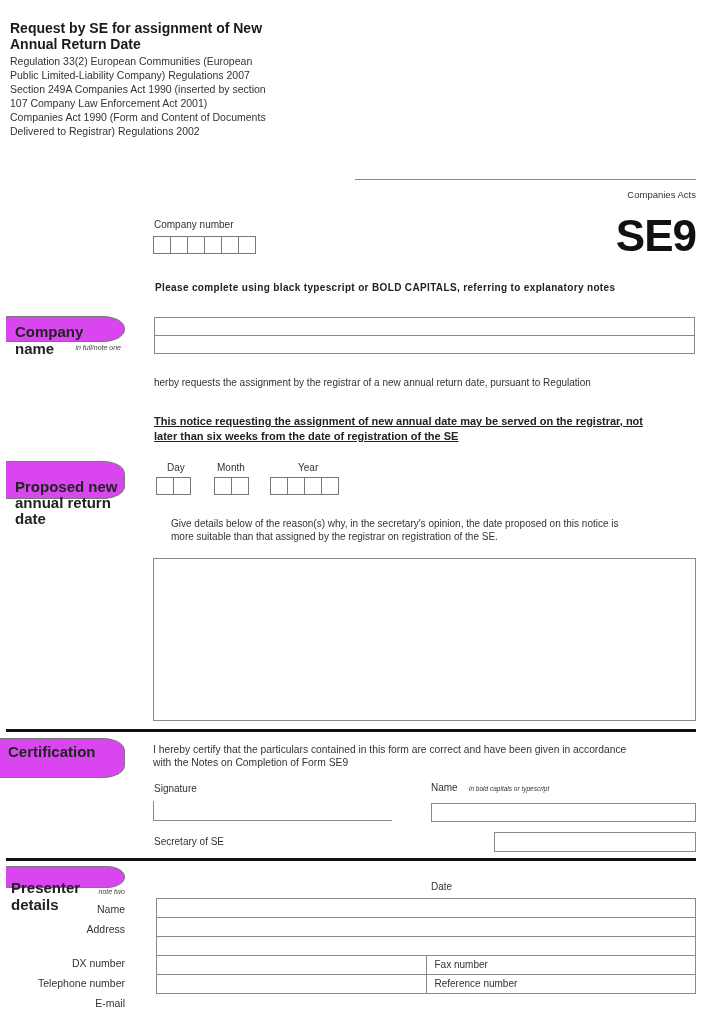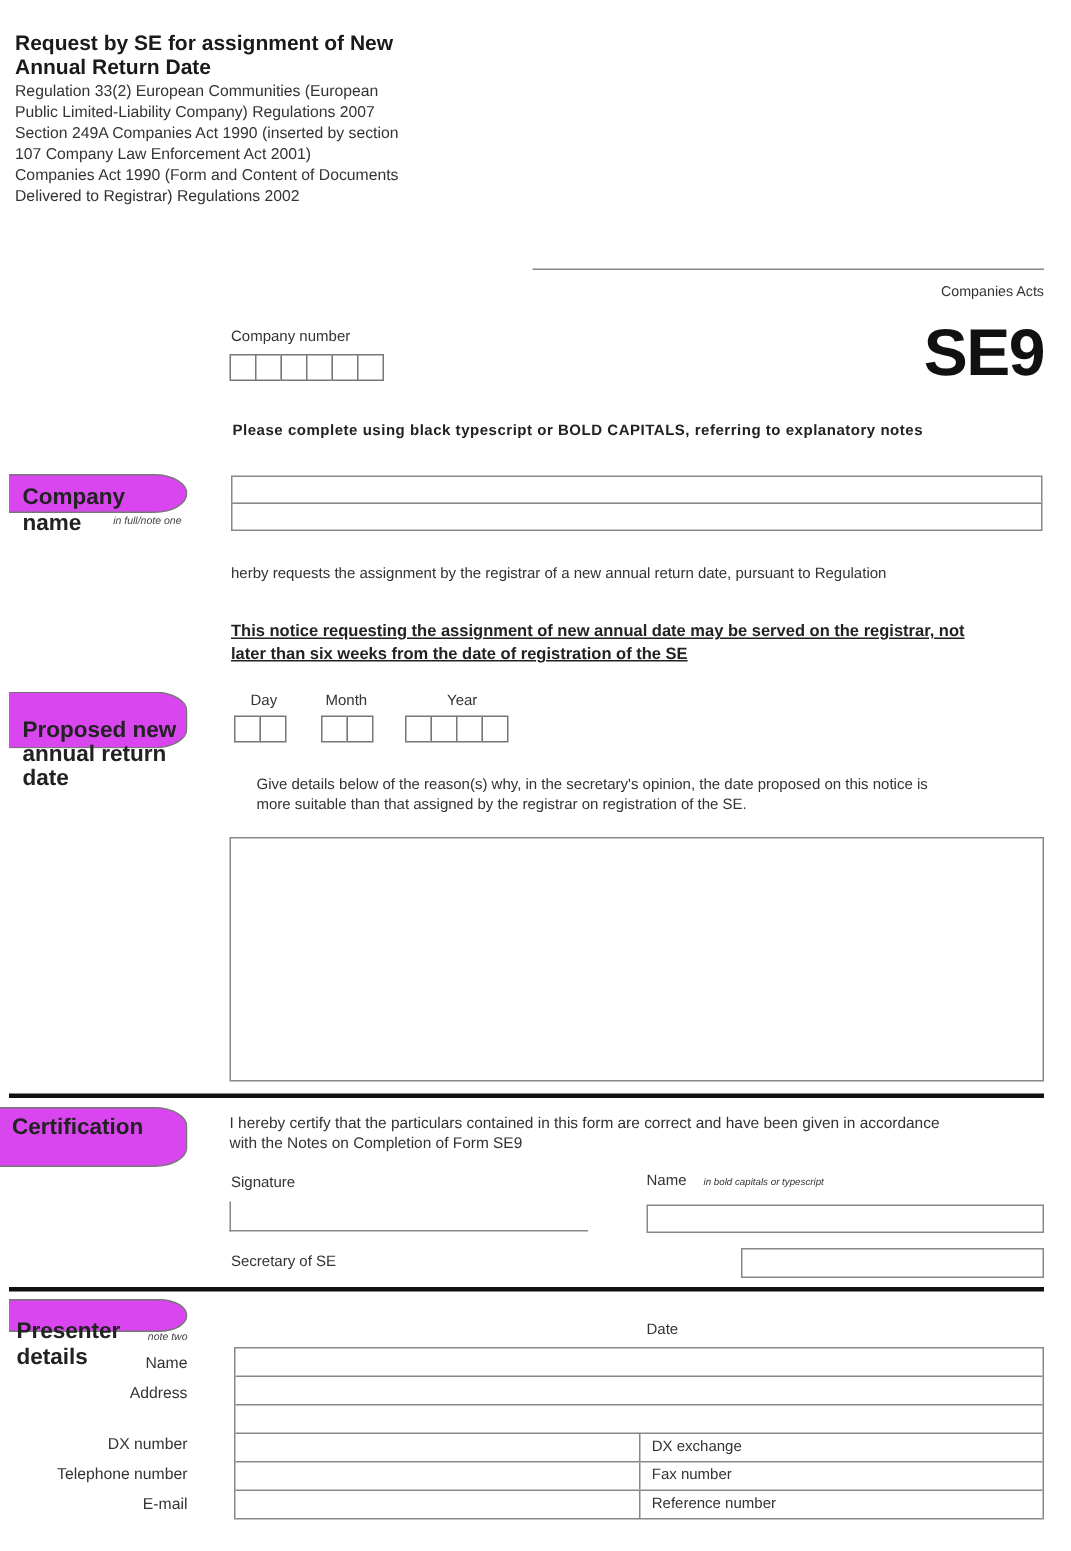--- a/index.html
+++ b/index.html
@@ -131,23 +131,19 @@
       <div class="ptcell"></div>
     </div>
   <div class="ptrow">
       <div class="ptcell"></div>
     </div>
   <div class="ptrow">
       <div class="ptcell"></div>
     </div>
   <div class="ptrow">
     <div class="ptcell"></div>
-    <div class="ptcell right"><span>DX exchange</span></div>
-  </div>
-  <div class="ptrow">
-    <div class="ptcell"></div>
     <div class="ptcell right"><span>Fax number</span></div>
   </div>
   <div class="ptrow">
     <div class="ptcell"></div>
     <div class="ptcell right"><span>Reference number</span></div>
   </div>
 </div>
 
 </body></html>

